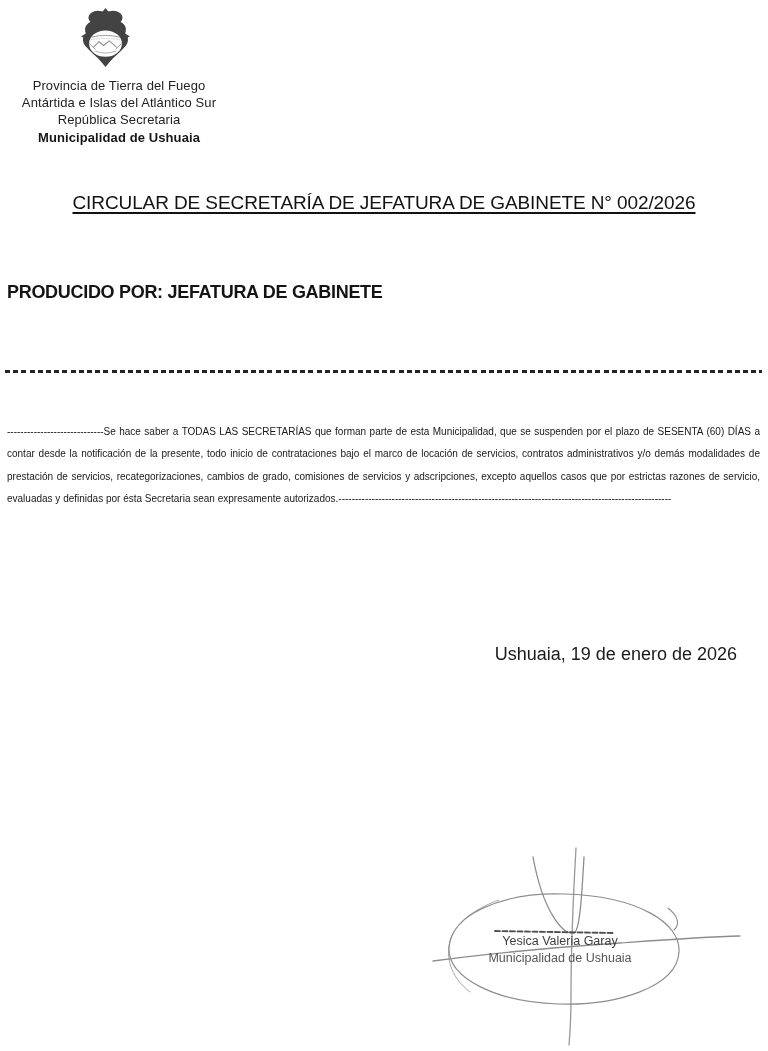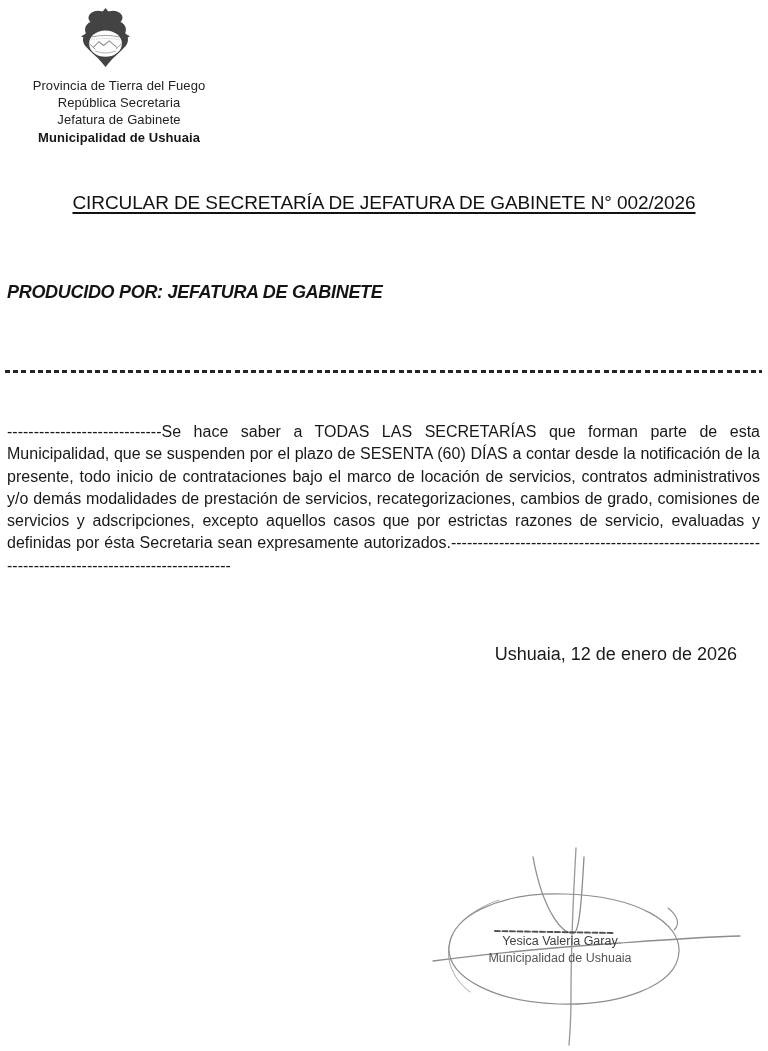--- a/index.html
+++ b/index.html
@@ -38,36 +38,35 @@
     text-underline-offset: 3px;
     letter-spacing: -0.1px;
   }
 
   
   .meta {
     position: absolute; left: 7px;
     font-size: 18px; font-weight: bold;
     color: #141414;
     letter-spacing: -0.3px;
-    font-style: italic;
   }
   .meta-produced { top: 282px; }
   .meta-para { top: 324px; }
 
   
   .separator {
     position: absolute; top: 370px; left: 5px; right: 6px; height: 3px;
     background: repeating-linear-gradient(90deg, #242424 0 5px, transparent 5px 8.2px);
   }
 
   
   .body-par {
     position: absolute; top: 421px; left: 7px; right: 8px;
     margin: 0;
-    font-size: 16px;
+    font-size: 10px;
     line-height: 22.3px;
     text-align: justify;
     color: #181818;
     word-break: break-word;
   }
 
   
   .dateline {
     position: absolute; top: 644px; right: 31px;
     font-size: 18px;
@@ -104,35 +103,35 @@
         <ellipse cx="30" cy="38" rx="17.5" ry="14" fill="#fdfdfd"></ellipse>
         <path d="M15,31 Q30,27.5 45,31" stroke="#9a9a9a" fill="none" stroke-width="1"></path>
         <path d="M14.5,34 Q30,31 45.5,34" stroke="#bbbbbb" fill="none" stroke-width="0.8" stroke-dasharray="1.6 1.1"></path>
         <path d="M17,42 L23,36 L28,40 L34,35 L42,42" stroke="#8f8f8f" fill="none" stroke-width="1.1"></path>
         <path d="M19,46 Q30,50 41,46" stroke="#9a9a9a" fill="none" stroke-width="0.8"></path>
         <path d="M13,38 L19,44 M47,38 L41,44" stroke="#8f8f8f" fill="none" stroke-width="0.9"></path>
       </svg>
     </div>
     <div class="letterhead-lines">
       <div>Provincia de Tierra del Fuego</div>
+      <div>Antártida e Islas del Atlántico Sur</div>
       <div>República Secretaria</div>
-      <div>Jefatura de Gabinete</div>
       <div class="letterhead-org">Municipalidad de Ushuaia</div>
     </div>
   </header>
 
   <h1 class="title">CIRCULAR DE SECRETARÍA DE JEFATURA DE GABINETE N° 002/2026</h1>
 
   <div class="meta meta-produced">PRODUCIDO POR: JEFATURA DE GABINETE</div>
 
   <div class="separator"></div>
 
   <p class="body-par">-----------------------------Se hace saber a TODAS LAS SECRETARÍAS que forman parte de esta Municipalidad, que se suspenden por el plazo de SESENTA (60) DÍAS a contar desde la notificación de la presente, todo inicio de contrataciones bajo el marco de locación de servicios, contratos administrativos y/o demás modalidades de prestación de servicios, recategorizaciones, cambios de grado, comisiones de servicios y adscripciones, excepto aquellos casos que por estrictas razones de servicio, evaluadas y definidas por ésta Secretaria sean expresamente autorizados.----------------------------------------------------------------------------------------------------</p>
 
-  <div class="dateline">Ushuaia, 12 de enero de 2026</div>
+  <div class="dateline">Ushuaia, 19 de enero de 2026</div>
 
   <svg class="sig-strokes" viewBox="0 0 368 221" aria-hidden="true" fill="none" stroke="#8d8d8d" stroke-width="1.3" stroke-linecap="round">
     <path d="M164,64 C238,66 281,93 279,122 C277,157 217,176 158,174 C96,172 47,148 49,117 C51,86 99,62 164,64 Z" stroke-width="1.2"></path>
     <path d="M70,162 C50,147 43,124 53,104 C60,89 79,77 99,70" stroke-width="1" opacity="0.75"></path>
     <path d="M33,131 C100,122 160,117 220,113 C262,110 302,107 340,106"></path>
     <path d="M176,18 C173,70 171,130 171,165 C171,190 170,204 169,215" opacity="0.9"></path>
     <path d="M133,27 C143,82 163,105 174,103 C180,101 182,62 184,27"></path>
     <path d="M268,78 C277,85 281,94 274,100" stroke-width="1.1"></path>
     <path d="M95,101 L213,103" stroke="#4f4f4f" stroke-width="1.9" stroke-dasharray="5 2.5"></path>
   </svg>

